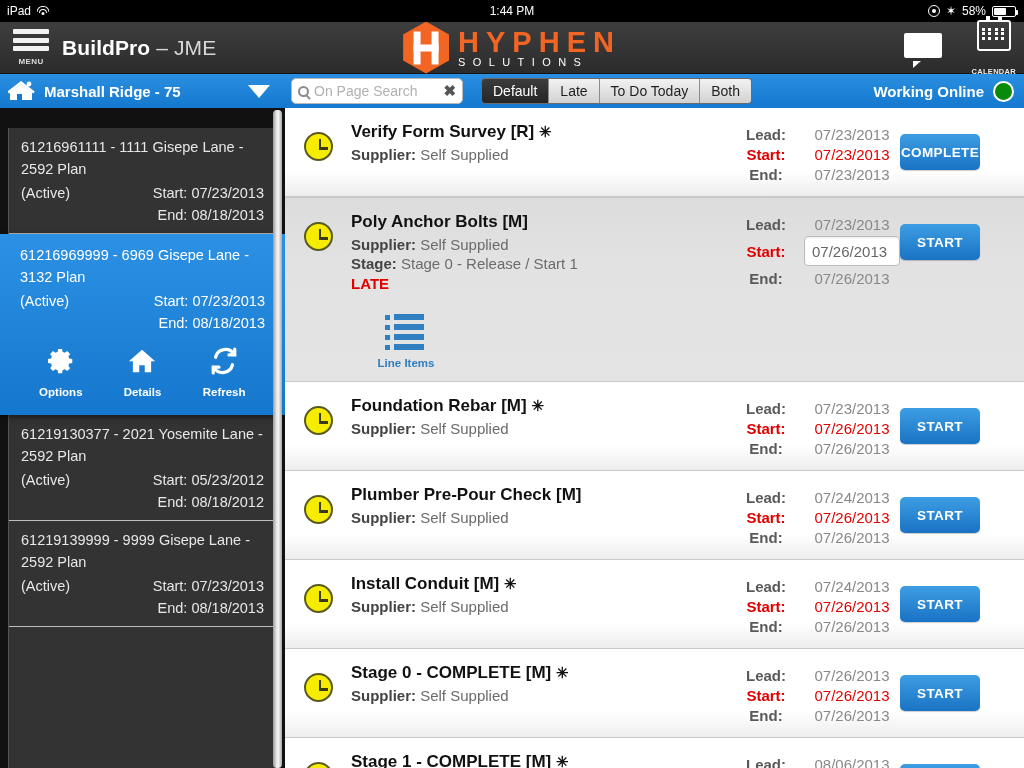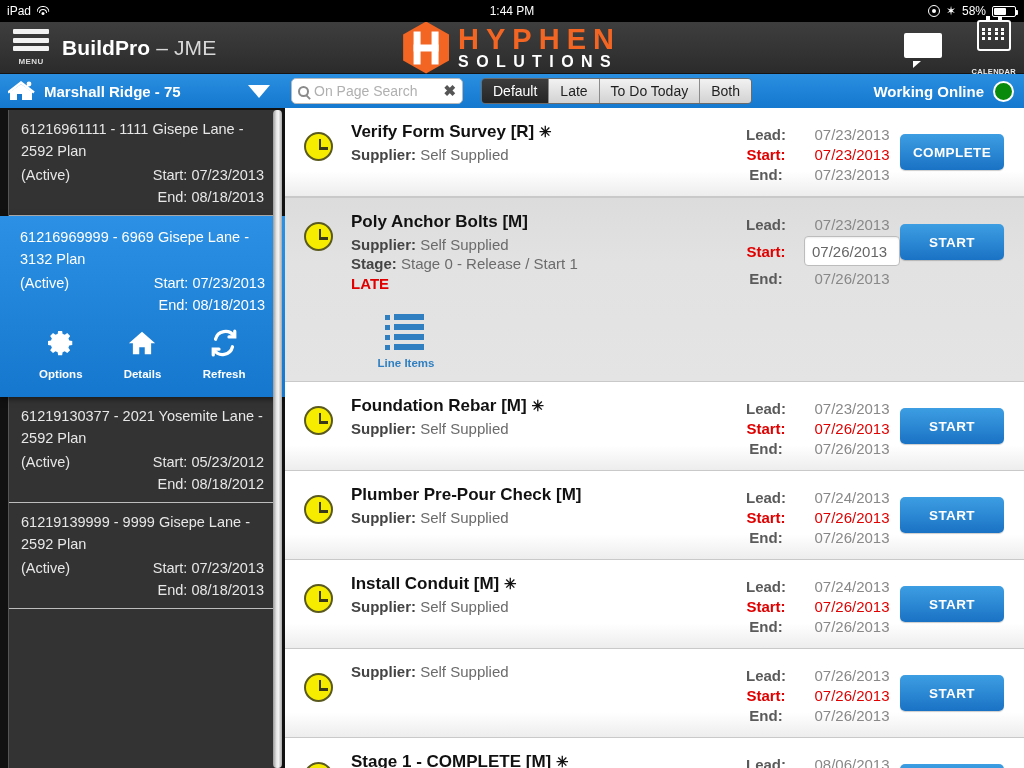--- a/index.html
+++ b/index.html
@@ -65,21 +65,21 @@
     clip-path: polygon(50% 0%, 100% 25%, 100% 75%, 50% 100%, 0% 75%, 0% 25%); }
   .hex-h { position: absolute; left: 50%; top: 50%; transform: translate(-50%,-50%);
     width: 25px; height: 33px; }
   .hex-h i { position: absolute; background: #fff; }
   .hex-h i:nth-child(1) { left: 0; top: 0; width: 7px; height: 33px; }
   .hex-h i:nth-child(2) { right: 0; top: 0; width: 7px; height: 33px; }
   .hex-h i:nth-child(3) { left: 0; top: 13px; width: 25px; height: 7px; }
   .logo-text { line-height: 1; }
   .logo-hyphen { font-size: 29px; font-weight: bold; color: #f26522;
     letter-spacing: 7px; }
-  .logo-sol { font-size: 16px; font-weight: bold; color: #fff; letter-spacing: 7.4px;
+  .logo-sol { font-size: 11px; font-weight: normal; color: #fff; letter-spacing: 7.4px;
     }
 
   .appbar-right { position: absolute; right: 8px; display: flex; align-items: center;
     gap: 30px; }
   .chat-ico { width: 38px; height: 30px; position: relative; cursor: pointer; }
   .chat-ico .bub { width: 38px; height: 25px; background: #fff; border-radius: 2px; }
   .chat-ico .tail { position: absolute; left: 9px; bottom: -5px;
     border-left: 8px solid #fff; border-bottom: 7px solid transparent; }
   .cal-ico { display: flex; flex-direction: column; align-items: center; cursor: pointer; }
   .cal-box { width: 34px; height: 31px; border: 2.5px solid #fff; border-radius: 3px;
@@ -125,21 +125,21 @@
   .online { position: absolute; right: 10px; display: flex; align-items: center; gap: 9px; }
   .online-lbl { color: #fff; font-weight: bold; font-size: 15px; }
   .online-dot { width: 21px; height: 21px; border-radius: 50%; background: #0a8a0a;
     border: 2px solid #fff; }
 
   
   .body { display: flex; height: 660px; background: #000; }
 
   
   .sidebar { width: 285px; height: 660px; background: #111;
-    padding: 2px 8px 0 8px; position: relative; }
+    padding: 20px 8px 0 8px; position: relative; }
   .sb-track { position: absolute; right: 3px; top: 2px; bottom: 0; width: 9px;
     background: linear-gradient(90deg,#9a9a9a,#e6e6e6 40%,#f4f4f4 60%,#a8a8a8);
     border-radius: 4px; }
   .sb-list { height: 100%; background: #333; border-left: 1px solid #555;
     border-right: 1px solid #555; }
   .job { padding: 8px 12px 7px; color: #e7e7e7; font-size: 14.5px;
     border-bottom: 1px solid #bdbdbd; background: #333; cursor: pointer; line-height: 22px; }
   .job.sel { background: linear-gradient(180deg,#2c91e4 0%,#1577cd 100%);
     color: #fff; border-bottom: none; margin: 0 -9px; padding: 10px 20px 8px;
     box-shadow: 0 2px 6px rgba(0,0,0,.55); position: relative; }
@@ -190,21 +190,21 @@
   .d-lbl { font-size: 15px; font-weight: bold; color: #5a5a5a; width: 56px;
     text-align: center; margin-right: 10px; }
   .d-lbl.red { color: #e00000; }
   .d-val { font-size: 15px; color: #888; width: 96px; text-align: center; }
   .d-val.red { color: #e00000; }
   .d-input { width: 96px; height: 30px; border: 1px solid #bcbcbc; border-radius: 4px;
     background: #fff; font-size: 15px; color: #666; padding: 0 7px;
     font-family: "Liberation Sans", sans-serif; outline: none;
     box-shadow: inset 0 1px 2px rgba(0,0,0,.08); }
   .t-btn { width: 124px; flex: none; padding-top: 12px; padding-right: 14px; }
-  .btn { display: block; width: 104px; height: 36px; border-radius: 5px;
+  .btn { display: block; width: 80px; height: 36px; border-radius: 5px;
     background: linear-gradient(180deg,#3d9ee3 0%,#1a72c4 100%);
     color: #fff; font-size: 13.5px; font-weight: bold; letter-spacing: .4px;
     border: none; cursor: pointer; font-family: "Liberation Sans", sans-serif;
     box-shadow: 0 1px 1px rgba(0,0,0,.2); }
 </style>
 </head>
 <body>
 
 <div id="app">
 
@@ -605,20 +605,24 @@
       </div>
 
       <div class="task">
         <div class="t-clock">
           <span class="clock">
               <i class="h"></i>
               <i class="m"></i>
             </span>
         </div>
         <div class="t-main">
+          <div class="t-name">
+            <span>Stage 0 - COMPLETE [M]</span>
+            <span class="t-star">✳</span>
+          </div>
           <div class="t-meta">
             <b>Supplier:</b>
             <span>Self Supplied</span>
           </div>
         </div>
         <div class="t-dates">
           <div class="d-row">
             <span class="d-lbl">Lead:</span>
             <span class="d-val">07/26/2013</span>
           </div>

